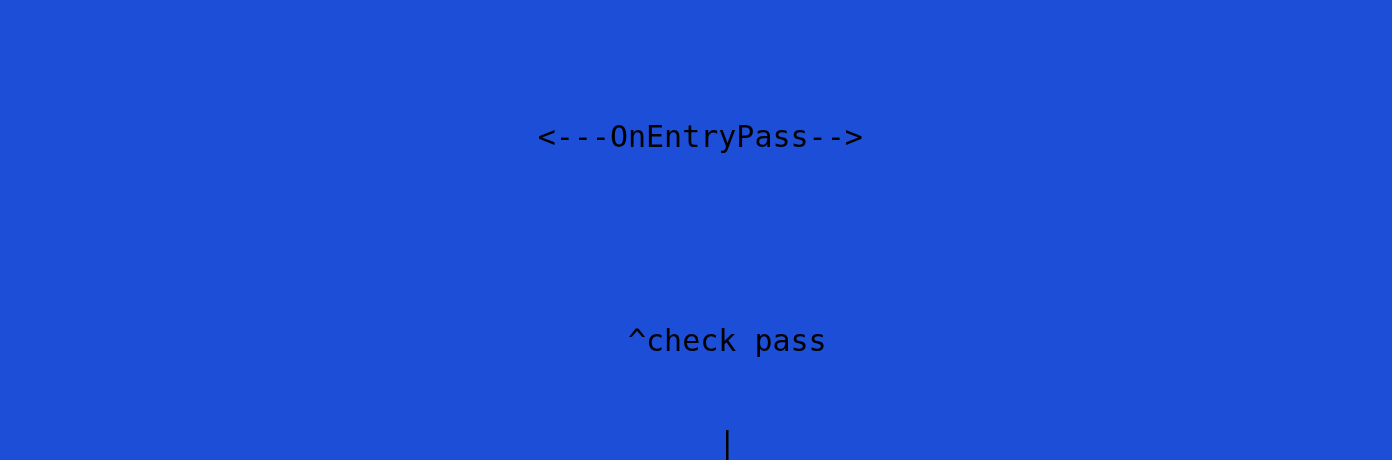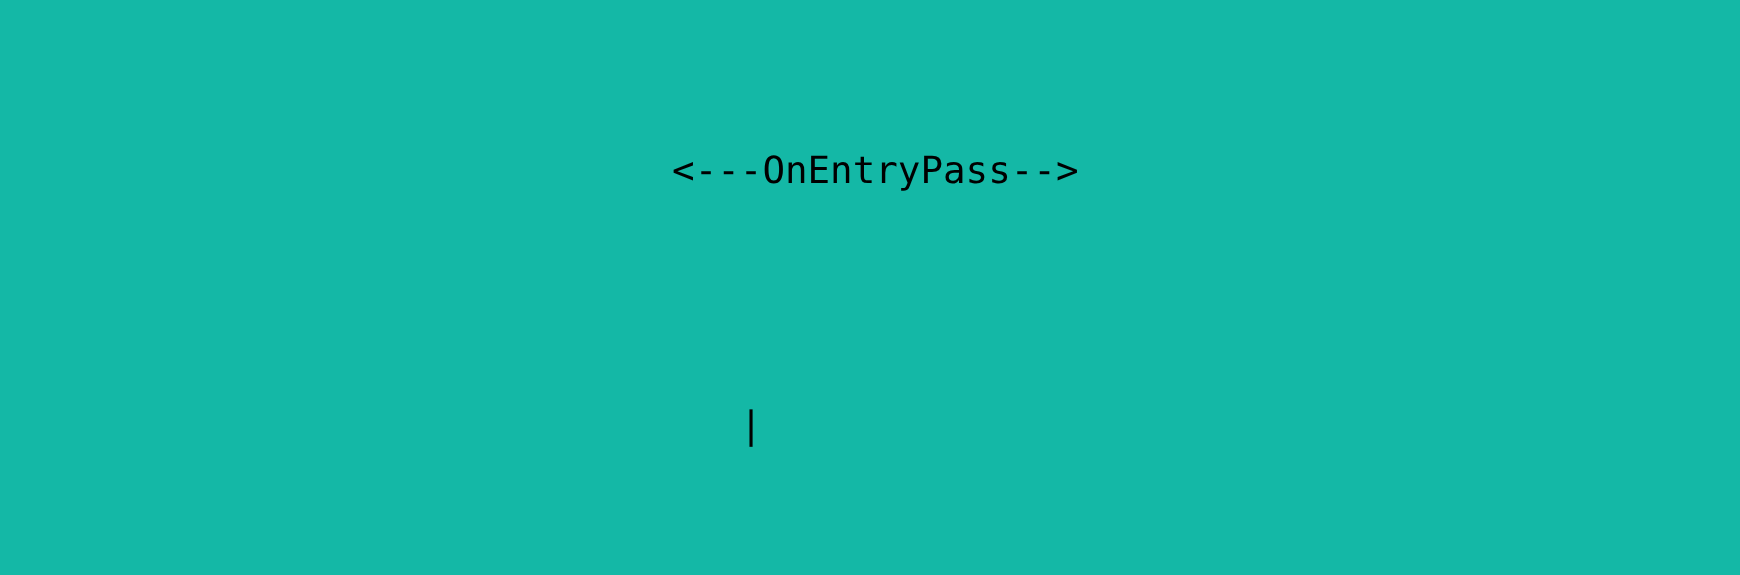--- a/index.html
+++ b/index.html
@@ -4,22 +4,23 @@
 <style>
   html, body {
     margin: 0;
     padding: 0;
     background: #ffffff;
   }
   .canvas {
     position: relative;
     width: 1392px;
     height: 460px;
-    background: #14b8a6;
+    background: #1d4ed8;
     overflow: hidden;
+    text-align: center;
   }
   .ascii-diagram {
     position: absolute;
     left: 50px;
     top: 52px;
     margin: 0;
     font-family: "DejaVu Sans Mono", "Liberation Mono", monospace;
     font-size: 30px;
     line-height: 34px;
     color: #000000;
@@ -30,20 +31,21 @@
     white-space: pre;
   }
 </style>
 </head>
 <body>
 
 <div class="canvas">
   <div class="ascii-diagram">
     <div class="ascii-row">                           &lt;---OnEntryPass--&gt;</div>
     <div class="ascii-row"></div>
+    <div class="ascii-row">                              ^check pass</div>
     <div class="ascii-row">                              |</div>
     
     
     
     
     
     
     
   </div>
 </div>

